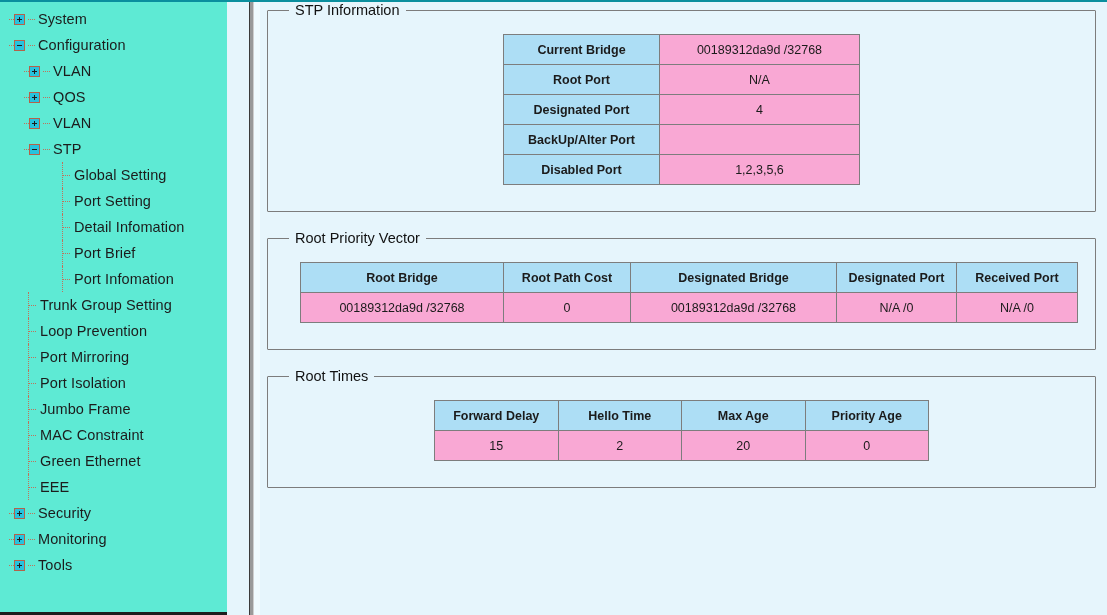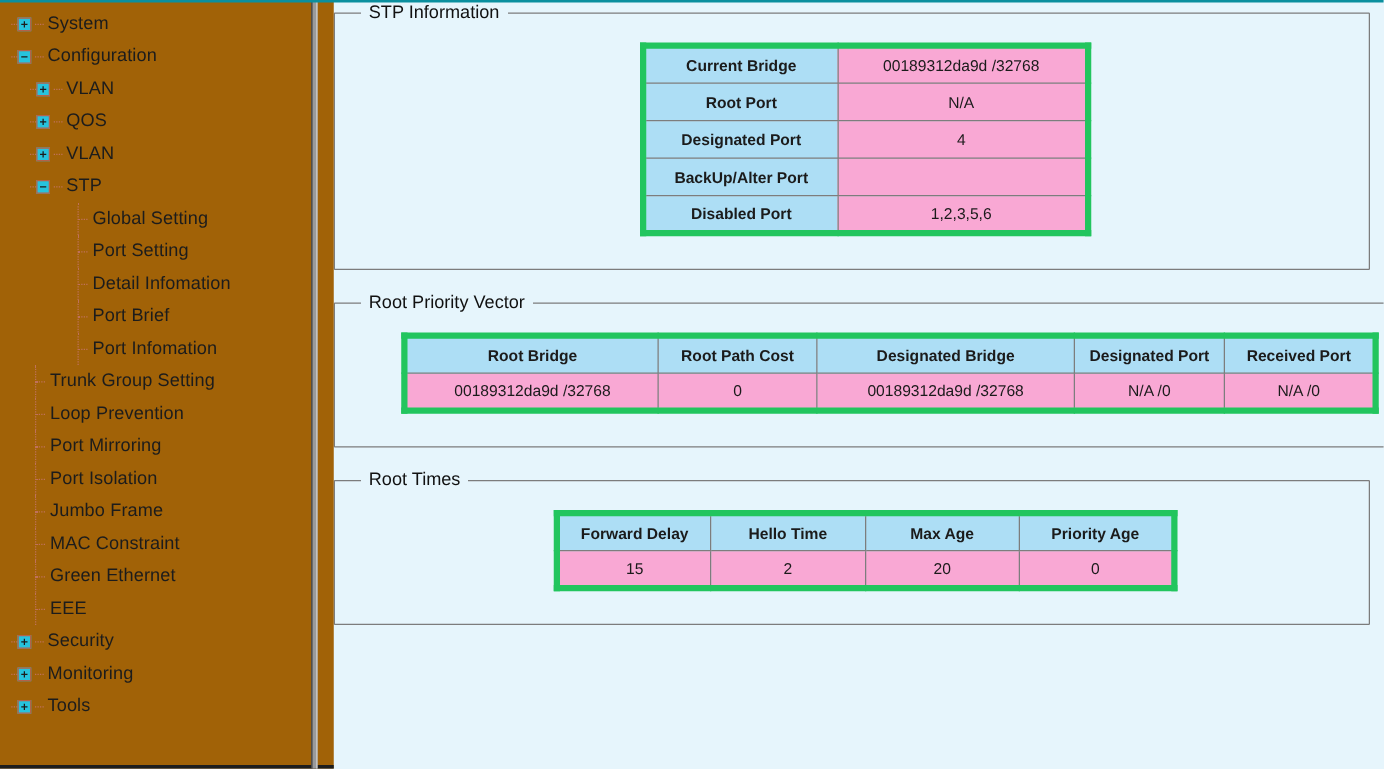--- a/index.html
+++ b/index.html
@@ -20,22 +20,22 @@
     position: absolute; top: 0; left: 0;
     width: 1107px; height: 2px;
     background: #0a8f9e;
     z-index: 6;
   }
 
   
   #sidebar {
     position: absolute;
     top: 0; left: 0;
-    width: 267px; height: 615px;
-    background: #a16207;
+    width: 227px; height: 615px;
+    background: #5eead4;
     border-bottom: 3px solid #1d1d1d;
     padding-top: 6px;
     overflow: hidden;
     z-index: 4;
   }
   #sidebar-divider {
     position: absolute;
     top: 0; left: 249px;
     width: 5px; height: 615px;
     background: #9a9a9a;
@@ -148,24 +148,23 @@
   .panel-body {
     padding: 8px 0 18px 0;
     display: flex;
   }
   .panel-body.center { justify-content: center; }
   .panel-body.indent-left { padding-left: 24px; }
 
   
   table.grid {
     border-collapse: collapse;
-    border: 5px solid #22c55e;
+    border: 1px solid #22c55e;
     font-size: 12.5px;
     color: #1b1b1b;
-    margin-left: 21px;
   }
   table.grid th,
   table.grid td {
     border: 1px solid #7d7d7d;
     height: 30px;
     padding: 2px 6px;
     text-align: center;
     vertical-align: middle;
     font-weight: normal;
   }

